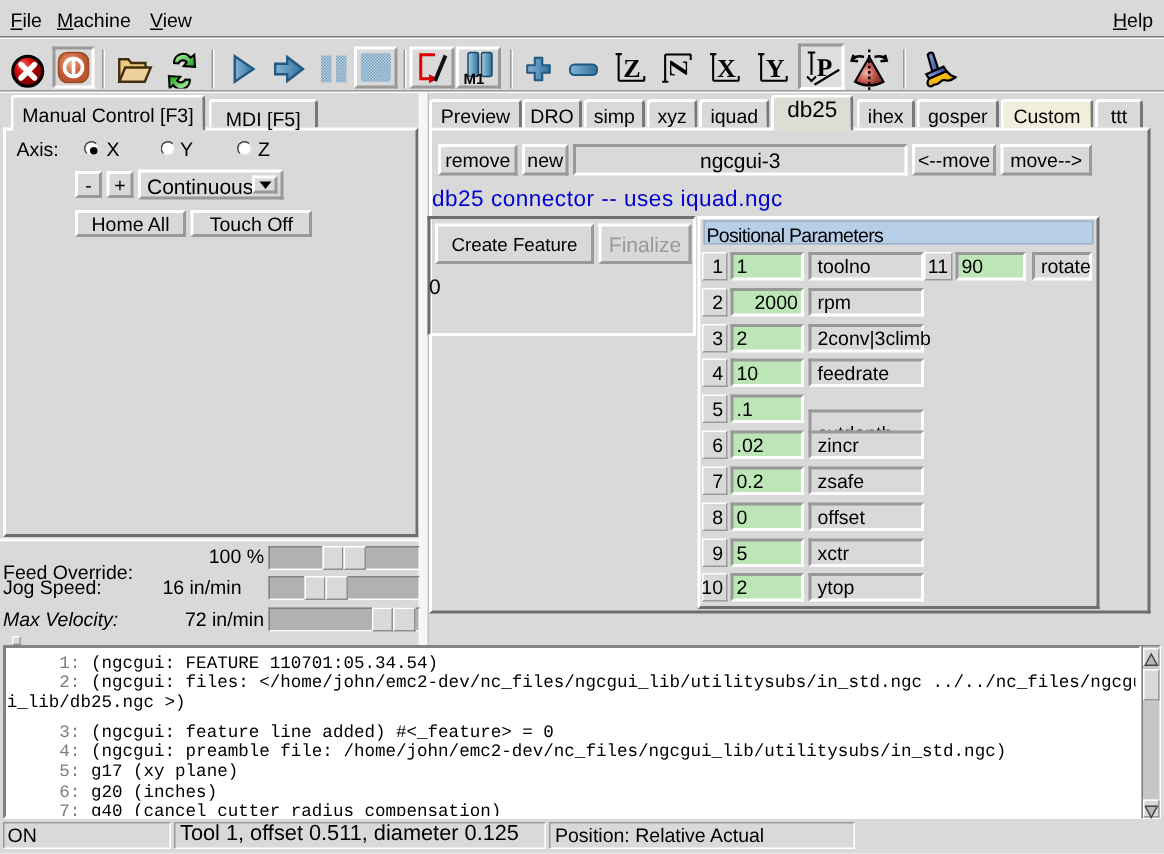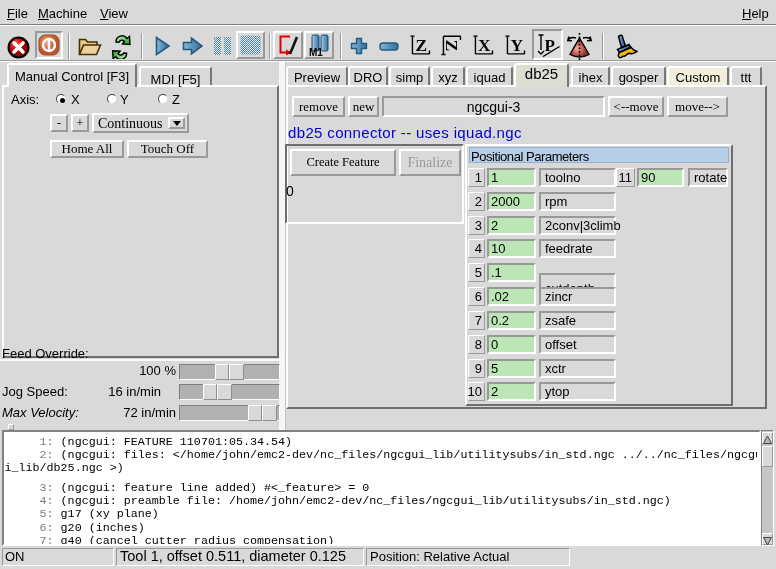--- a/index.html
+++ b/index.html
@@ -1,19 +1,19 @@
 <!DOCTYPE html>
 <html><head>
 <meta charset="utf-8">
 <style>
 html,body{margin:0;padding:0;}
 #app{position:relative;width:776px;height:569px;background:#d9d9d9;overflow:hidden;
  font-family:"Liberation Sans",sans-serif;font-size:13px;color:#000;}
 .abs{position:absolute;box-sizing:border-box;}
-.raised{border:2px solid;border-color:#ffffff #999999 #999999 #ffffff;background:#d9d9d9;font-family:Liberation Serif, serif;}
+.raised{border:2px solid;border-color:#ffffff #999999 #999999 #ffffff;background:#d9d9d9;}
 .sunken{border:2px solid;border-color:#999999 #ffffff #ffffff #999999;background:#d9d9d9;}
 .btn{display:flex;align-items:center;justify-content:center;white-space:nowrap;}
 .u{text-decoration:underline;}
 .tab{position:absolute;box-sizing:border-box;background:#d9d9d9;
  border:1px solid #000;border-bottom:none;border-top-left-radius:3px;border-top-right-radius:3px;
  border-color:#fff #787878 #787878 #fff;border-width:2px 2px 0 2px;
  display:flex;align-items:flex-start;justify-content:center;padding-top:4px;}
 .blue{color:#0000d2;}
 .rtab{padding-top:2px;}
 .grey{color:#9a9a9a;}
@@ -232,21 +232,21 @@
 <div class="abs raised btn" style="left:50px;top:114px;width:18px;height:18px;">-</div>
 <div class="abs raised btn" style="left:71px;top:114px;width:18px;height:18px;">+</div>
 <div class="abs raised" style="left:92px;top:113px;width:97px;height:20px;font-size:14px;">
   <span class="abs" style="left:4px;top:1px;">Continuous</span>
   <div class="abs raised" style="right:2px;top:2px;width:17px;height:12px;"></div>
   <div class="abs" style="right:6px;top:6px;width:0;height:0;border:4.5px solid transparent;border-top:5.5px solid #000;"></div>
 </div>
 <div class="abs raised btn" style="left:50px;top:140px;width:74px;height:18px;">Home All</div>
 <div class="abs raised btn" style="left:127px;top:140px;width:81px;height:18px;">Touch Off</div>
 
-<span class="abs" style="left:2px;top:346px;">Feed Override:</span>
+<span class="abs" style="left:2px;top:374px;">Feed Override:</span>
 <span class="abs" style="left:176px;top:363px;transform:translateX(-100%);">100 %</span>
 <span class="abs" style="left:2px;top:384px;">Jog Speed:</span>
 <span class="abs" style="left:161px;top:384px;transform:translateX(-100%);">16 in/min</span>
 <span class="abs" style="left:2px;top:405px;font-style:italic;">Max Velocity:</span>
 <span class="abs" style="left:176px;top:405px;transform:translateX(-100%);">72 in/min</span>
 
 <div class="abs" style="left:179px;top:364px;width:101px;height:16px;background:#b1b1b1;border:1px solid;border-color:#808080 #fdfdfd #fdfdfd #808080;"></div>
 <div class="abs" style="left:215px;top:364px;width:29px;height:16px;">
       <div style="position:absolute;left:0;top:0;width:14px;height:16px;box-sizing:border-box;background:#d9d9d9;border:1px solid;border-color:#fff #8e8e8e #8e8e8e #fff;"></div>
       <div style="position:absolute;left:14px;top:0;width:15px;height:16px;box-sizing:border-box;background:#d9d9d9;border:1px solid;border-color:#fff #8e8e8e #8e8e8e #fff;"></div>
@@ -294,21 +294,21 @@
 
 <div class="abs" style="left:465px;top:144px;width:268px;height:262px;border:2px solid;border-color:#fff #6e6e6e #6e6e6e #fff;"></div>
 <div class="abs" style="left:469px;top:147px;width:260px;height:16px;background:#b7cee7;border:1px solid #9ab0c8;"></div>
 <span class="abs" style="left:471px;top:149px;font-size:13px;letter-spacing:-0.45px;">Positional Parameters</span>
 
 <div id="params">
       <div class="abs numlbl" style="left:468px;top:168px;width:17px;height:19px;">1</div>
       <div class="abs green" style="left:487px;top:168px;width:49px;height:19px;padding-left:2px;">1</div>
       <div class="abs namebox" style="left:539px;top:168px;width:77px;height:19px;">toolno</div>
       <div class="abs numlbl" style="left:468px;top:192px;width:17px;height:19px;">2</div>
-      <div class="abs green" style="left:487px;top:192px;width:49px;height:19px;padding-left:2px;">2000</div>
+      <div class="abs green" style="left:487px;top:192px;width:49px;height:19px;padding-left:14px;">2000</div>
       <div class="abs namebox" style="left:539px;top:192px;width:77px;height:19px;">rpm</div>
       <div class="abs numlbl" style="left:468px;top:216px;width:17px;height:19px;">3</div>
       <div class="abs green" style="left:487px;top:216px;width:49px;height:19px;padding-left:2px;">2</div>
       <div class="abs namebox" style="left:539px;top:216px;width:77px;height:19px;">2conv|3climb</div>
       <div class="abs numlbl" style="left:468px;top:239px;width:17px;height:19px;">4</div>
       <div class="abs green" style="left:487px;top:239px;width:49px;height:19px;padding-left:2px;">10</div>
       <div class="abs namebox" style="left:539px;top:239px;width:77px;height:19px;">feedrate</div>
       <div class="abs numlbl" style="left:468px;top:263px;width:17px;height:19px;">5</div>
       <div class="abs green" style="left:487px;top:263px;width:49px;height:19px;padding-left:2px;">.1</div>
       <div class="abs namebox" style="left:539px;top:273px;width:77px;height:31px;">cutdepth</div>

